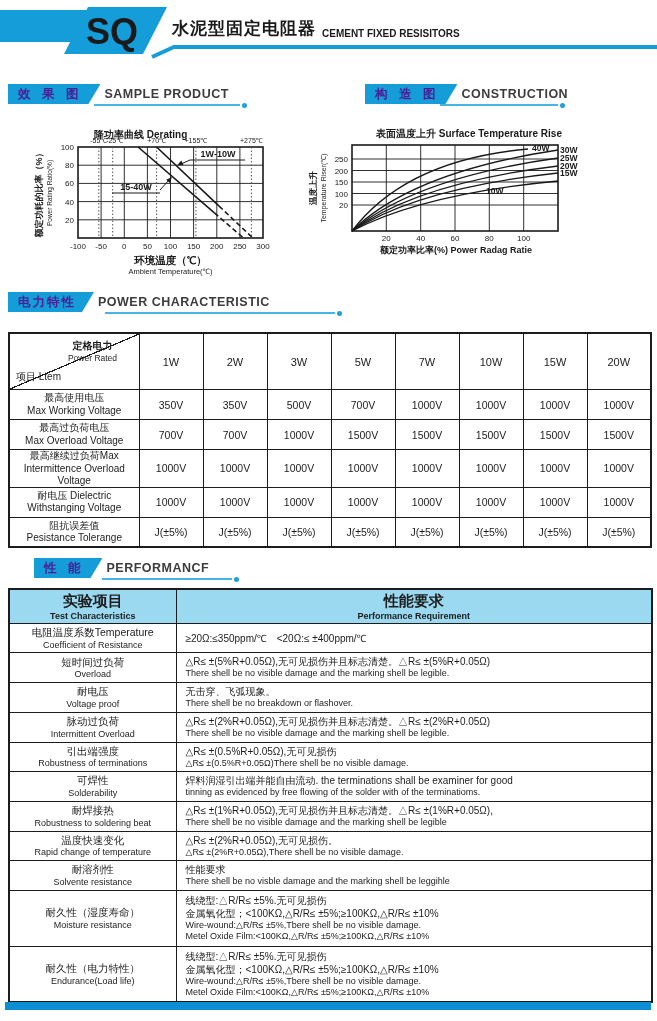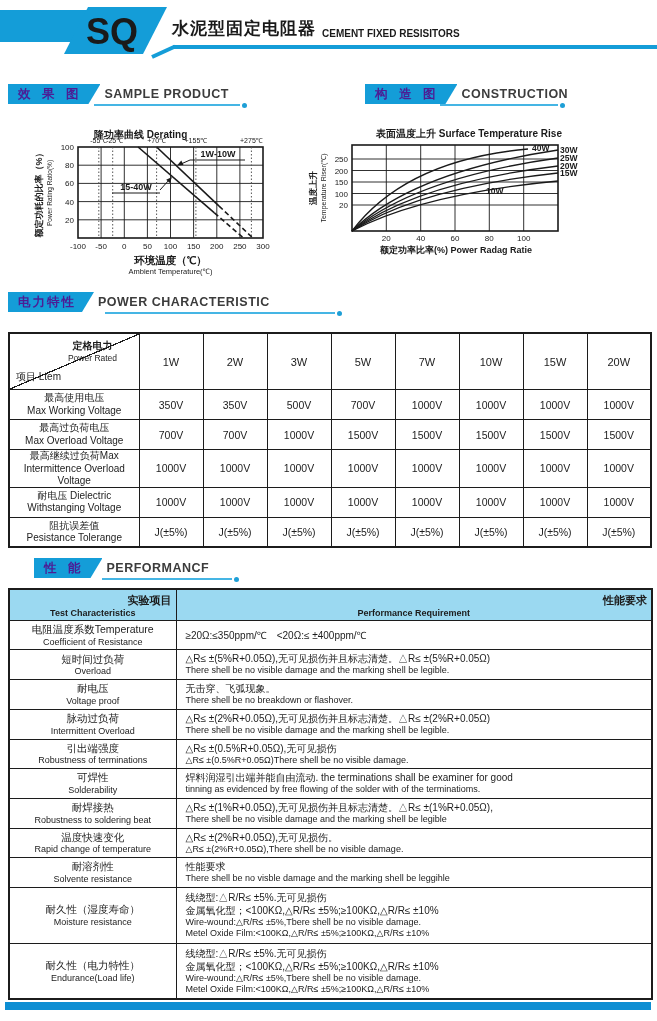--- a/index.html
+++ b/index.html
@@ -27,21 +27,21 @@
   td.diag{position:relative;height:55px;
           background:linear-gradient(to bottom right,transparent 49.4%,#1c1c1c 49.4%,#1c1c1c 50.6%,transparent 50.6%);}
   .diag-top{position:absolute;top:5px;right:3px;width:86px;text-align:center;}
   .diag-top .zh{display:block;font-size:10px;font-weight:600;}
   .diag-top .en{display:block;font-size:8.5px;}
   .diag-bot{position:absolute;bottom:5px;left:6px;font-size:10px;}
   
   .perf-table{position:absolute;left:8px;top:588px;width:643px;border:2px solid #1c1c1c;}
   .perf-table td{border:1.5px solid #1c1c1c;vertical-align:middle;padding:2px 4px;}
   .perf-table .hd{background:#9bd9f1;text-align:center;height:26px;}
-  .perf-table .hd .zh{display:block;font-size:11px;font-weight:600;text-align:right;}
+  .perf-table .hd .zh{display:block;font-size:15px;font-weight:600;}
   .perf-table .hd .en{display:block;font-size:9px;font-weight:600;}
   .perf-table .tlbl{text-align:center;}
   .perf-table .tlbl .zh{display:block;font-size:10.5px;font-weight:500;line-height:1.3;}
   .perf-table .tlbl .en{display:block;font-size:9px;line-height:1.2;}
   .perf-table .req{padding-left:9px;}
   .perf-table .rq-zh{font-size:10px;font-weight:500;line-height:1.3;}
   .perf-table .rq-en{font-size:9px;line-height:1.3;}
   .r-std{height:24px;} .r-big{height:56px;}
   .footer-bar{position:absolute;left:5px;top:1002px;width:646px;height:8px;background:#0d8ed3;}
 </style>

